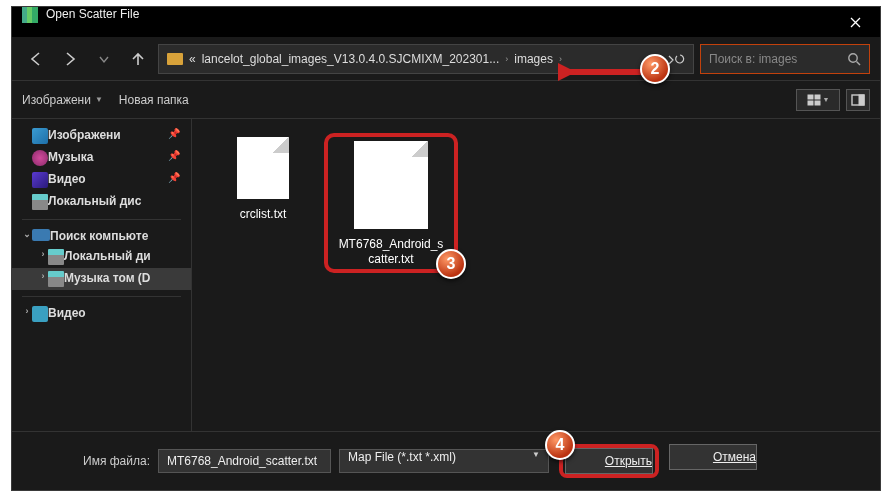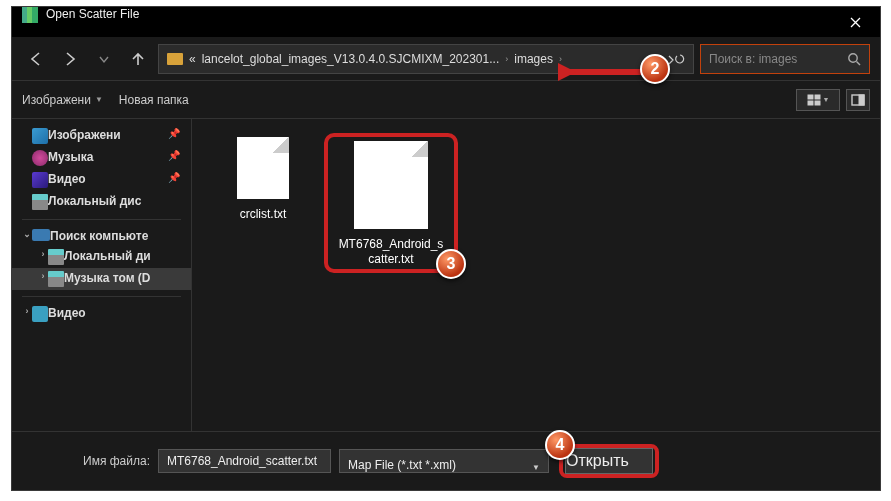--- a/index.html
+++ b/index.html
@@ -44,24 +44,24 @@
 .file .thumb { width: 52px; height: 62px; background: #fff; position: relative; }
 .file .thumb:before { content: ""; position: absolute; top: 0; right: 0; width: 16px; height: 16px; background: linear-gradient(135deg, transparent 49%, #ccc 50%); }
 .file .name { color: #fff; font-size: 12px; margin-top: 8px; line-height: 1.25; max-width: 110px; word-break: break-word; }
 .file.sel .thumb { width: 74px; height: 88px; }
 .file.sel { margin-top: -6px; }
 .sel-frame { border: 4px solid #c22; border-radius: 10px; padding: 6px 2px 2px 2px; position: relative; }
 .bottom { border-top: 1px solid #333; padding: 12px 14px; display: flex; flex-direction: row; gap: 10px; }
 .row1 { display: flex; align-items: center; gap: 8px; }
 .flabel { color: #ccc; font-size: 12px; width: 124px; text-align: right; }
 .finput { flex: 1; height: 24px; background: #333; border: 1px solid #555; color: #eee; font-size: 12px; padding: 0 8px; }
-.ftype { width: 210px; height: 24px; background: #333; border: 1px solid #555; color: #eee; font-size: 12px; padding: 0 8px; display: flex; align-items: flex-end; justify-content: space-between; gap: 4px; white-space: nowrap; overflow: hidden; }
+.ftype { width: 210px; height: 24px; background: #333; border: 1px solid #555; color: #eee; font-size: 12px; padding: 0 8px; display: flex; align-items: flex-start; justify-content: space-between; gap: 4px; white-space: nowrap; overflow: hidden; }
 .ftype .dd { font-size: 8px; color: #ccc; }
 .row2 { display: flex; justify-content: flex-end; gap: 10px; }
-.btn { min-width: 88px; height: 26px; background: #333; border: 1px solid #666; color: #eee; font-size: 16px; display: flex; align-items: center; justify-content: flex-start; }
+.btn { min-width: 88px; height: 26px; background: #333; border: 1px solid #666; color: #eee; font-size: 12px; display: flex; align-items: center; justify-content: flex-end; text-decoration: underline; }
 .btn-frame { position: relative; border: 4px solid #c22; border-radius: 8px; padding: 0 2px; display: flex; align-items: center; }
 .badge { position: absolute; width: 30px; height: 30px; border-radius: 50%; background: radial-gradient(circle at 35% 30%, #f96, #b31 70%); border: 2px solid #fff; color: #fff; font-weight: bold; font-size: 16px; display: flex; align-items: center; justify-content: center; box-shadow: 0 2px 4px rgba(0,0,0,.6); z-index: 5; }
 .arrow-red { position: absolute; z-index: 4; }
 </style>
 </head>
 <body>
 
 <div class="dialog">
   <div class="titlebar">
     <div class="app-icon"></div>
@@ -217,20 +217,23 @@
           <span class="dd">▼</span>
         </div>
     </div>
     <div class="row2">
       <div class="btn-frame">
         <div class="btn">
             <span>Открыть</span>
           </div>
         <div class="badge" style="left:-18px;top:-18px">4</div>
       </div>
+      <div class="btn">
+          <span>Отмена</span>
+        </div>
     </div>
   </div>
 </div>
 
 <svg class="arrow-red" style="left:558px;top:60px" width="110" height="24">
   <defs>
       <marker id="ah" markerWidth="10" markerHeight="10" refX="2" refY="5" orient="auto">
         <path d="M8 1 L0 5 L8 9 Z" fill="#c22"></path>
       </marker>
     </defs>

